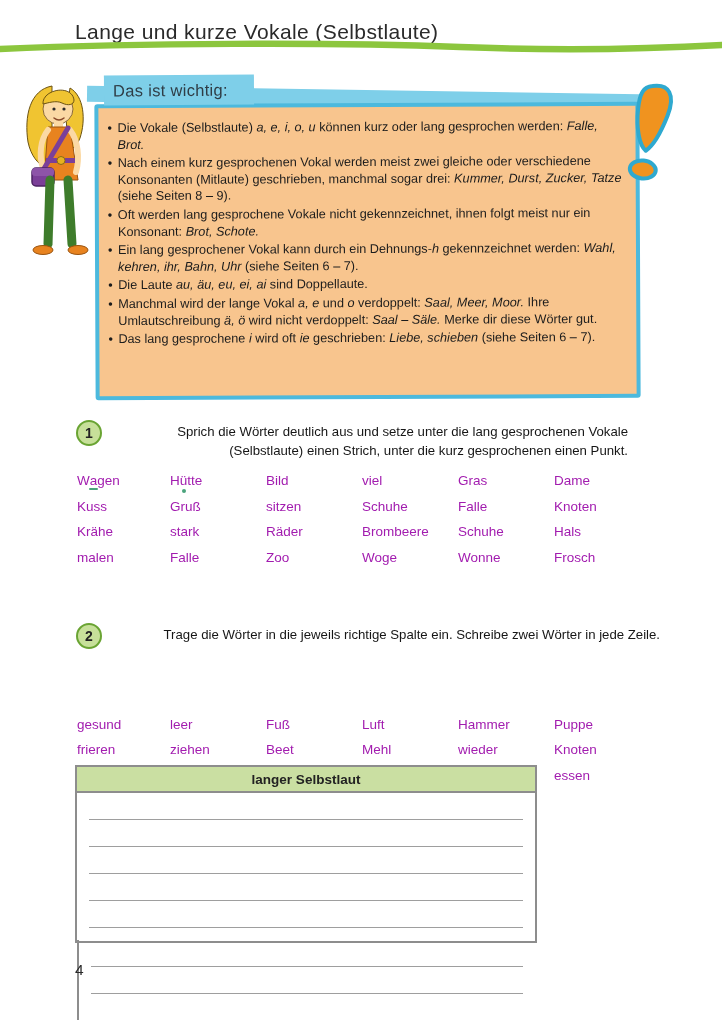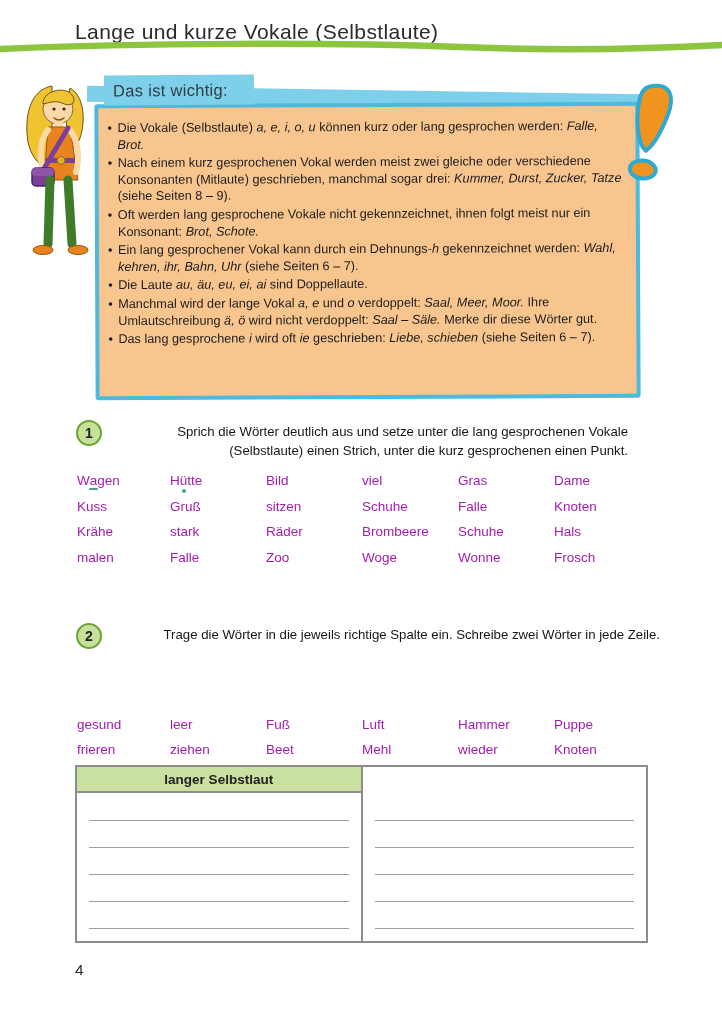--- a/index.html
+++ b/index.html
@@ -69,22 +69,22 @@
   }
   .grid-1 { top:473px; grid-auto-rows:25.5px; }
   .grid-2 { top:677px; grid-auto-rows:25.3px;margin-top:40px; }
   .wcell { white-space:nowrap; }
   .mletter { position:relative; display:inline-block; }
   .m-line { position:absolute; left:-1px; right:-1px; bottom:-2px; height:2px; background:#4aa37c; border-radius:1px; }
   .m-dot { position:absolute; left:50%; bottom:-5px; width:4px; height:4px; margin-left:-2px; border-radius:50%; background:#4aa37c; }
 
   
   .sort-table {
-    position:absolute; left:75px; top:765px; width:573px; height:178px;
-    border:2px solid #8d8d8d; display:flex; background:#fff;
+    position:absolute; left:75px; top:765px; width:462px; height:178px;
+    border:2px solid #8d8d8d; display:flex; background:#fff;flex-direction:column;
   }
   .sort-col { flex:1; display:flex; flex-direction:column; }
   .sort-col + .sort-col { border-left:2px solid #8d8d8d; }
   .sort-head {
     height:26px; background:#cadfa2; border-bottom:2px solid #8d8d8d;
     display:flex; align-items:center; justify-content:center;
     font-size:13.5px; font-weight:bold; color:#222;
   }
   .linewrap { flex:1; padding:0 12px 12px 12px; display:flex; flex-direction:column; justify-content:flex-end; }
   .wline { height:27px; border-bottom:1.8px solid #9e9e9e; }

